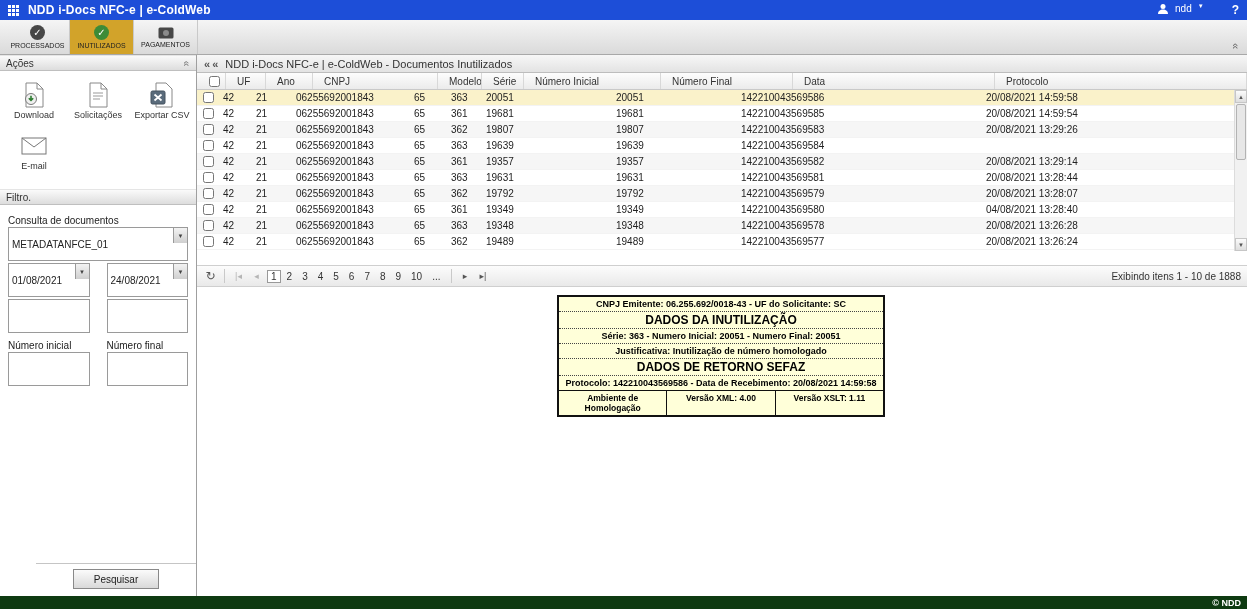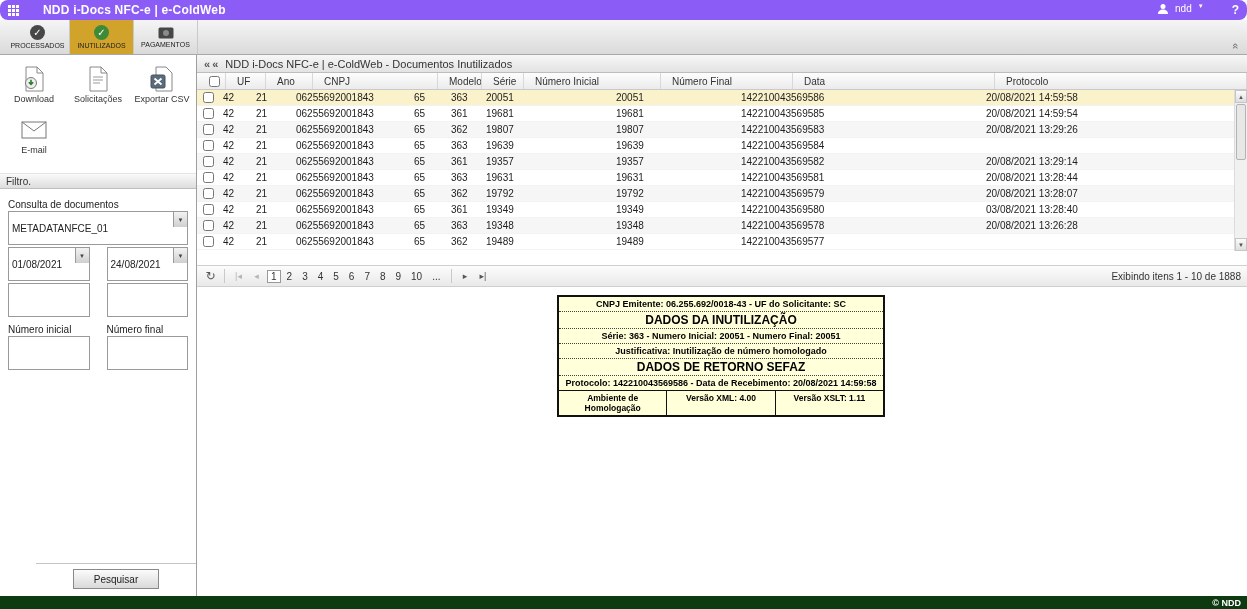--- a/index.html
+++ b/index.html
@@ -1,20 +1,20 @@
 <!DOCTYPE html>
 <html><head>
 <meta charset="utf-8">
 <style>
   * { margin:0; padding:0; box-sizing:border-box; }
   html,body { width:1247px; height:609px; overflow:hidden; }
   body { font-family:"Liberation Sans","DejaVu Sans",sans-serif; background:#fff; color:#222; }
 
   
-  .topbar { height:20px; background:#8b5cf6; color:#fff; display:flex; align-items:center; padding:0 8px; gap:24px;border-radius:8px; }
+  .topbar { height:20px; background:#1d4ed8; color:#fff; display:flex; align-items:center; padding:0 8px; gap:9px; }
   .topbar-title { font-size:12px; font-weight:bold; letter-spacing:.2px; }
   .topbar-right { margin-left:auto; display:flex; gap:6px; }
   .user-name { font-size:10px; }
   .caret { font-size:6px; line-height:1; }
   .help-btn { font-size:12px; font-weight:bold; margin-left:22px; cursor:pointer; }
 
   
   .tabbar { height:35px; background:linear-gradient(#f5f5f5,#dadada); border-bottom:1px solid #a8a8a8; display:flex; padding-left:6px; position:relative; }
   .tab { width:64px; display:flex; flex-direction:column; align-items:center; justify-content:center; gap:2px; border-right:1px solid #c9c9c9; cursor:pointer; }
   .tab.active { background:#d2a32a; }
@@ -141,20 +141,24 @@
       </svg>
     </span>
     <span class="tab-label">PAGAMENTOS</span>
   </div>
   <span class="tabbar-collapse">«</span>
 </div>
 
 <div class="content">
 
   <div class="sidebar">
+    <div class="panel-hd">
+      <span>Ações</span>
+      <span class="panel-collapse">«</span>
+    </div>
 
     <div class="actions-grid">
       <div class="action-btn">
         <div class="action-icon">
           <svg width="22" height="26" viewBox="0 0 22 26">
             <path d="M3 1h11l6 6v18H3z" fill="#fff" stroke="#888"></path>
             <path d="M14 1v6h6" fill="none" stroke="#888"></path>
             <circle cx="8" cy="17" r="5.5" fill="#efefef" stroke="#7a7a7a"></circle>
             <path d="M8 13.8v4.4M5.8 16.2L8 18.4l2.2-2.2" stroke="#2e7d32" stroke-width="1.6" fill="none"></path>
           </svg>
@@ -374,21 +378,21 @@
               <input type="checkbox" style="">
             </div>
             <div class="tc c-uf">42</div>
             <div class="tc c-ano">21</div>
             <div class="tc c-cnpj">06255692001843</div>
             <div class="tc c-modelo">65</div>
             <div class="tc c-serie">361</div>
             <div class="tc c-ni">19349</div>
             <div class="tc c-nf">19349</div>
             <div class="tc c-proto">142210043569580</div>
-            <div class="tc c-data">03/08/2021 13:28:40</div>
+            <div class="tc c-data">04/08/2021 13:28:40</div>
           </div>
           <div class="trow alt">
             <div class="tc c-cb" style="display: flex;">
               <input type="checkbox" style="">
             </div>
             <div class="tc c-uf">42</div>
             <div class="tc c-ano">21</div>
             <div class="tc c-cnpj">06255692001843</div>
             <div class="tc c-modelo">65</div>
             <div class="tc c-serie">363</div>
@@ -402,20 +406,21 @@
               <input type="checkbox" style="">
             </div>
             <div class="tc c-uf">42</div>
             <div class="tc c-ano">21</div>
             <div class="tc c-cnpj">06255692001843</div>
             <div class="tc c-modelo">65</div>
             <div class="tc c-serie">362</div>
             <div class="tc c-ni">19489</div>
             <div class="tc c-nf">19489</div>
             <div class="tc c-proto">142210043569577</div>
+            <div class="tc c-data">20/08/2021 13:26:24</div>
           </div>
         </div>
       <div class="vscroll">
         <div class="vs-btn">▲</div>
         <div class="vs-thumb"></div>
         <div class="vs-btn vs-down">▼</div>
       </div>
     </div>
 
     <div class="pagerbar">

